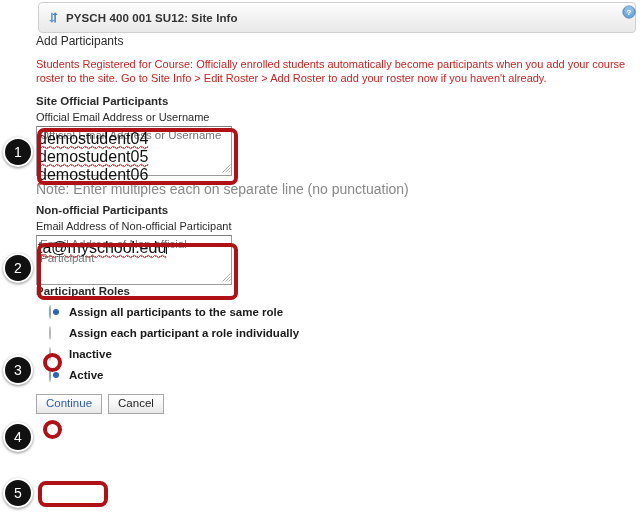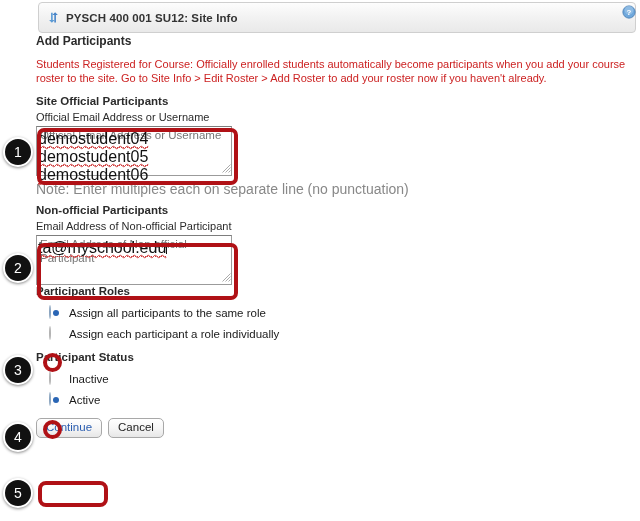--- a/index.html
+++ b/index.html
@@ -56,21 +56,21 @@
   
   .content {
     position: absolute;
     left: 36px;
     top: 34px;
     width: 600px;
   }
 
   h2.section-title {
     font-size: 12px;
-    font-weight: bold;
+    font-weight: normal;
     color: #2b2b2b;
     margin: 0 0 9px 0;
   }
 
   .warning {
     color: #cc2222;
     font-size: 11px;
     line-height: 14px;
     margin: 0 0 10px 0;
     max-width: 604px;
@@ -159,23 +159,24 @@
     position: absolute;
     border: 4px solid #b01116;
     border-radius: 7px;
     box-sizing: border-box;
     pointer-events: none;
   }
 
   
   .radio-row {
     display: flex;
-    align-items: flex-end;
+    align-items: center;
     margin: 0 0 7px 0;
     height: 14px;
+    font-weight: bold;
   }
   .radio-row .rad {
     width: 13px;
     height: 13px;
     margin: 0 7px 0 13px;
     flex: 0 0 auto;
     position: relative;
   }
   .rad-outer {
     width: 13px; height: 13px;
@@ -216,21 +217,21 @@
     align-items: center;
     gap: 6px;
     margin-top: 4px;
     position: relative;
   }
   button.btn {
     font-family: "Liberation Sans", sans-serif;
     font-size: 11.5px;
     padding: 2px 9px 3px 9px;
     border: 1px solid #a8a8a8;
-    border-radius: 5px;
+    border-radius: 0;
     background: linear-gradient(to bottom, #ffffff 0%, #f6f6f6 50%, #e7e7e7 100%);
     color: #222222;
     cursor: pointer;
     line-height: 13px;
   }
   button.btn.focused {
     color: #2a5db0;
   }
 
   
@@ -312,21 +313,20 @@
     <span class="radio-label">Assign all participants to the same role</span>
   </div>
 
   <div class="radio-row">
     <span class="rad">
       <span class="rad-outer"></span>
     </span>
     <span class="radio-label">Assign each participant a role individually</span>
   </div>
 
-  <div class="subhead" style="margin-top:11px; margin-bottom:8px;">Participant Status</div>
 
   <div class="radio-row">
     <span class="rad">
       <span class="rad-outer"></span>
     </span>
     <span class="radio-label">Inactive</span>
   </div>
 
   <div class="radio-row">
     <span class="rad rad-on">

